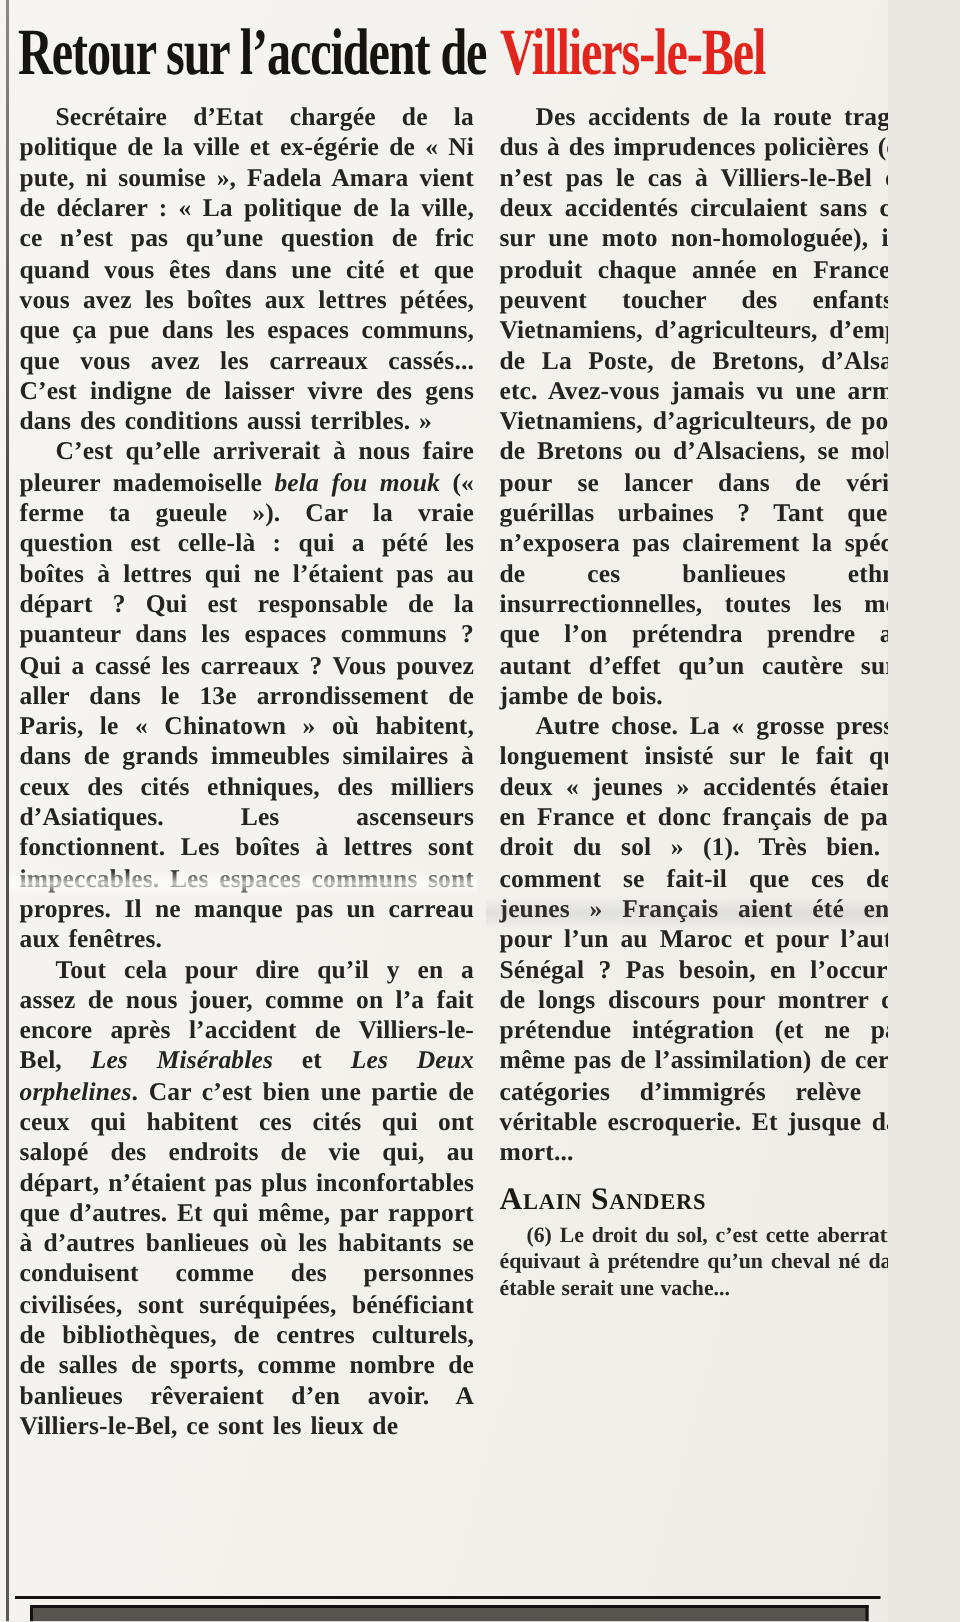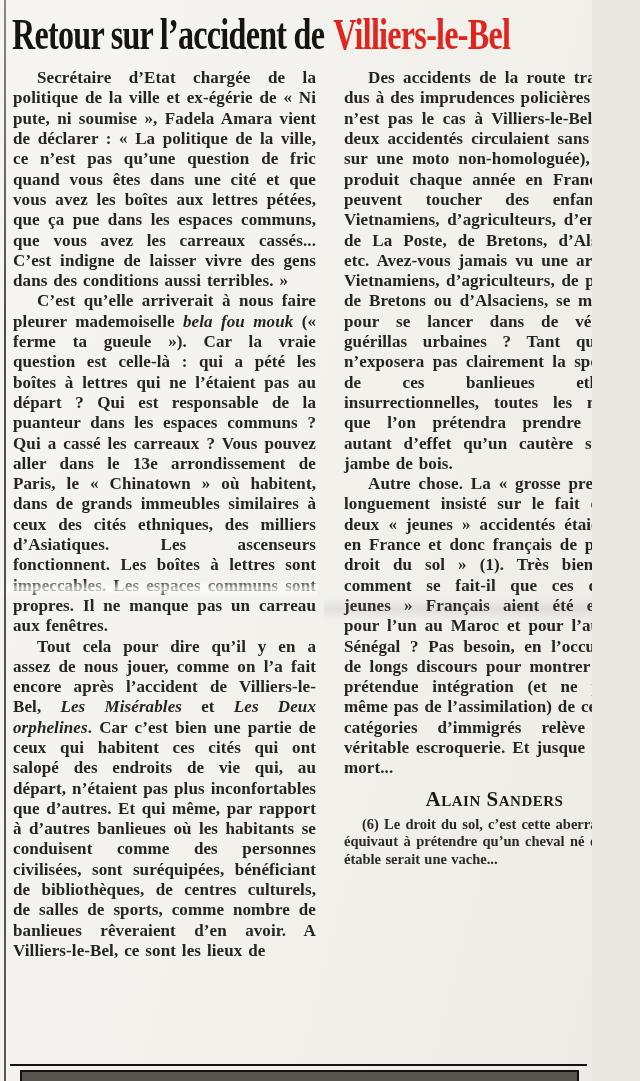--- a/index.html
+++ b/index.html
@@ -32,21 +32,21 @@
     font-size: 44px;
     font-weight: bold;
     letter-spacing: -1px;
     color: #17140f;
   }
   .headline .red { color: #e1251d; }
   .headline .black { margin-right: 0.28em; }
 
   .columns {
     display: flex;
-    gap: 28px;
+    gap: 17px;
     padding: 4px 8px 0 13px;
   }
   .col { width: 303px; flex: 0 0 303px; }
 
   .col p.para {
     margin: 0;
     text-align: justify;
     font-size: 17px;
     line-height: 20.3px;
     font-weight: bold;
@@ -54,21 +54,21 @@
     text-indent: 24px;
     word-spacing: 0.09em;
     letter-spacing: 0.1px;
   }
   .para + .para { margin-top: 8px; }
   p.noindent { text-indent: 0 !important; }
   .it { font-style: italic; margin-top: 16px; }
 
   .byline {
     margin: 8px 2px 0 0;
-    text-align: center;
+    text-align: left;
     font-variant: small-caps;
     font-weight: bold;
     font-size: 21px;
     letter-spacing: 0.5px;
     color: #1d1a16;
   }
   .footnote {
     margin: 4px 0 0;
     font-size: 14.5px;
     line-height: 17.8px;

